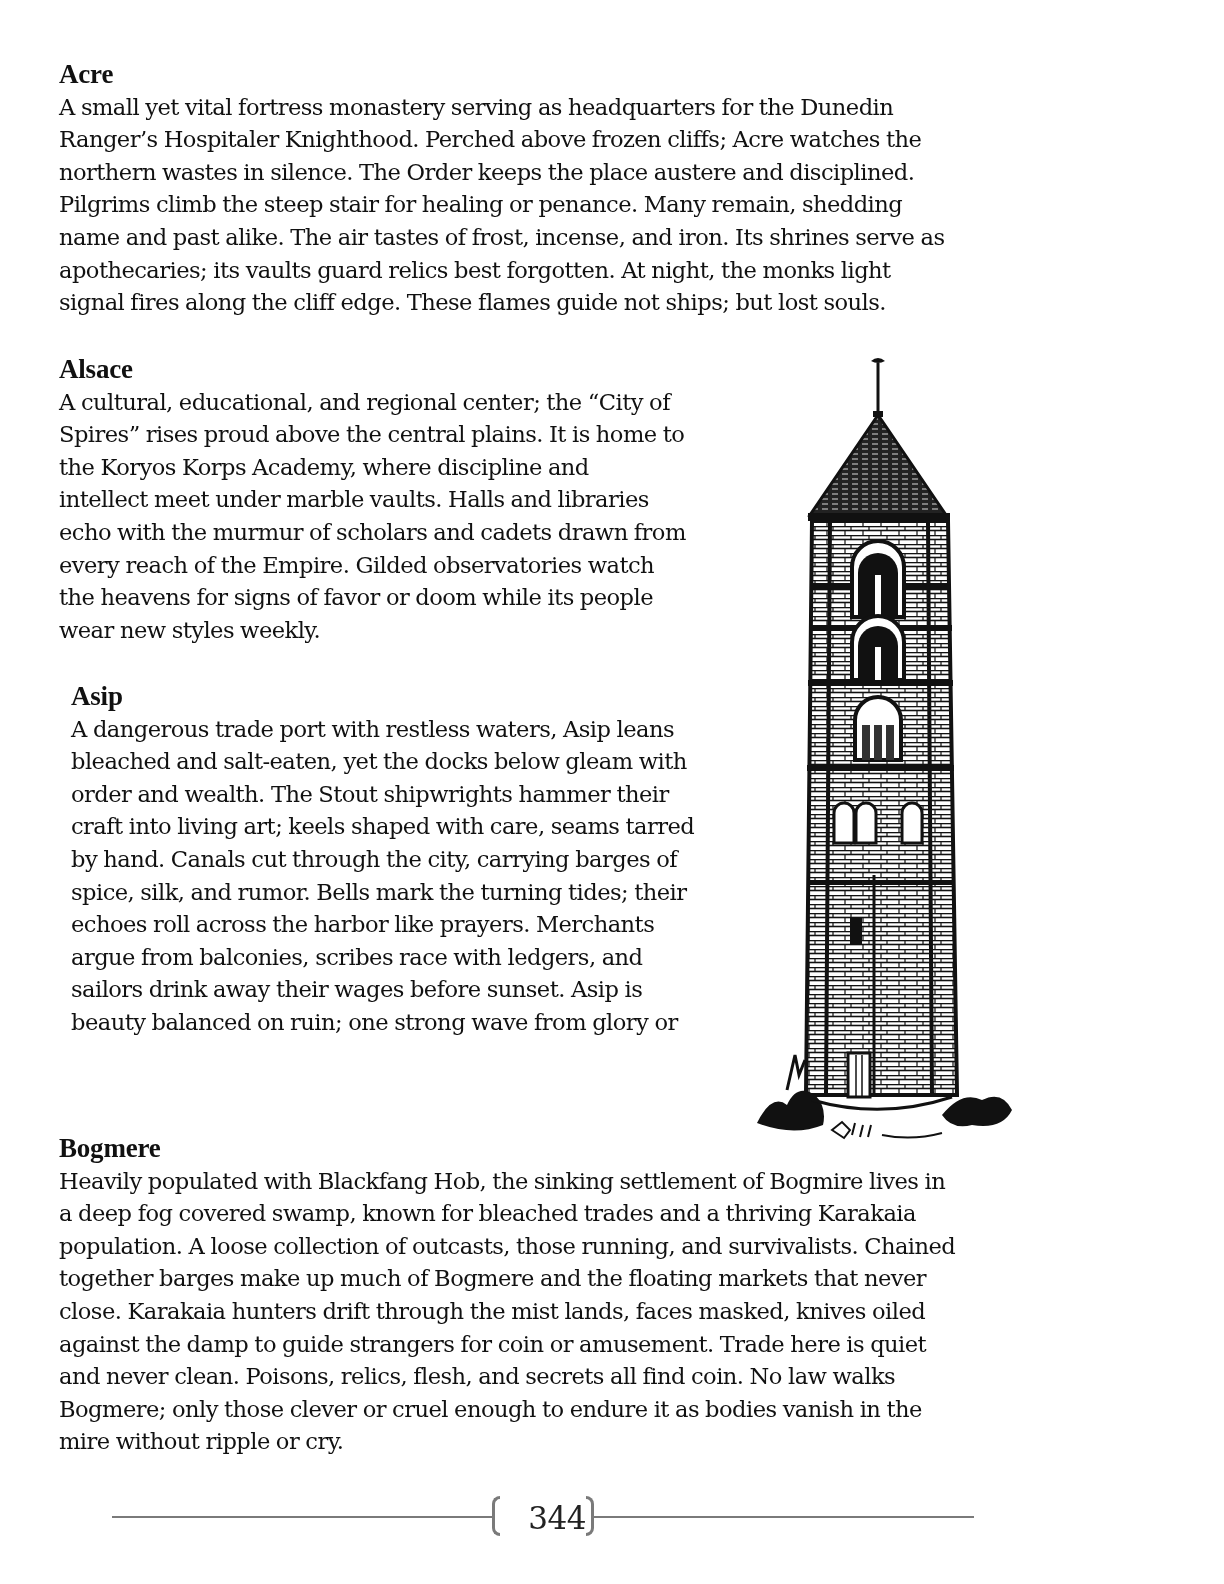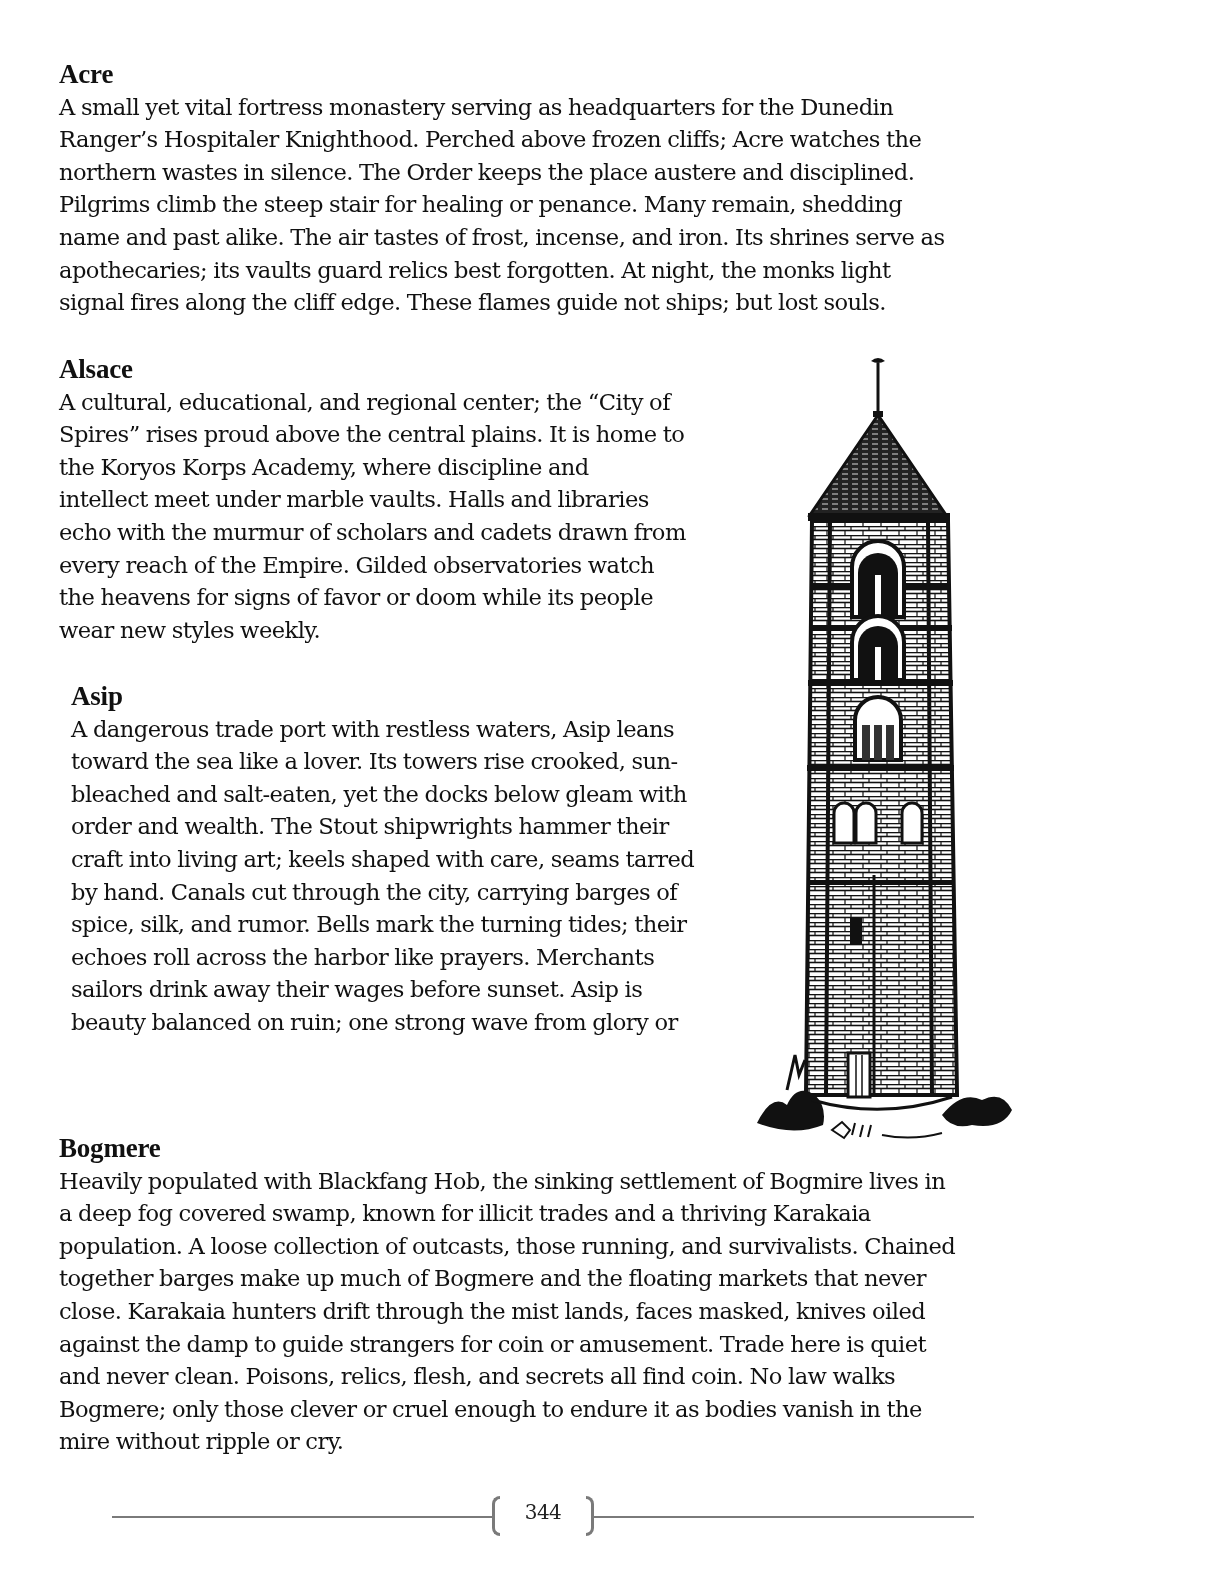--- a/index.html
+++ b/index.html
@@ -25,22 +25,22 @@
   }
   .illustration { position: absolute; left: 752px; top: 355px; width: 265px; height: 795px; }
   .footer { position: absolute; left: 112px; top: 1494px; width: 862px; height: 44px; }
   .footer-rule { position: absolute; top: 22px; height: 2px; background: #7a7a7a; }
   .footer-rule.left { left: 0; width: 380px; }
   .footer-rule.right { left: 482px; width: 380px; }
   .bracket { position: absolute; top: 2px; width: 8px; height: 40px; border: 3px solid #7a7a7a; box-sizing: border-box; }
   .bracket.open { left: 380px; border-right: none; border-radius: 8px 0 0 8px; }
   .bracket.close { left: 474px; border-left: none; border-radius: 0 8px 8px 0; }
   .page-number {
-    position: absolute; left: 388px; width: 86px; top: 6px; text-align: center;
-    font-family: "DejaVu Serif", "Liberation Serif", serif; font-size: 20px; color: #222;
+    position: absolute; left: 388px; width: 86px; top: 6px; text-align: right;
+    font-family: "DejaVu Serif", "Liberation Serif", serif; font-size: 31px; color: #222;
     letter-spacing: -0.5px;
   }
 </style>
 </head>
 <body>
 
 <div class="page">
 
   <section class="entry" style="top:58px;">
     <h2 class="heading">Acre</h2>
@@ -66,37 +66,37 @@
       <span class="body-line">every reach of the Empire. Gilded observatories watch</span>
       <span class="body-line">the heavens for signs of favor or doom while its people</span>
       <span class="body-line">wear new styles weekly.</span>
     </div>
   </section>
 
   <section class="entry" style="top:680px;margin-left:12px;">
     <h2 class="heading">Asip</h2>
     <div>
       <span class="body-line">A dangerous trade port with restless waters, Asip leans</span>
-      <span class="body-line">toward the sea like a lover. Its towers rise crooked, sun-</span>
       <span class="body-line">bleached and salt-eaten, yet the docks below gleam with</span>
       <span class="body-line">order and wealth. The Stout shipwrights hammer their</span>
       <span class="body-line">craft into living art; keels shaped with care, seams tarred</span>
       <span class="body-line">by hand. Canals cut through the city, carrying barges of</span>
       <span class="body-line">spice, silk, and rumor. Bells mark the turning tides; their</span>
       <span class="body-line">echoes roll across the harbor like prayers. Merchants</span>
+      <span class="body-line">argue from balconies, scribes race with ledgers, and</span>
       <span class="body-line">sailors drink away their wages before sunset. Asip is</span>
       <span class="body-line">beauty balanced on ruin; one strong wave from glory or</span>
     </div>
   </section>
 
   <section class="entry" style="top:1132px;">
     <h2 class="heading">Bogmere</h2>
     <div>
       <span class="body-line">Heavily populated with Blackfang Hob, the sinking settlement of Bogmire lives in</span>
-      <span class="body-line">a deep fog covered swamp, known for illicit trades and a thriving Karakaia</span>
+      <span class="body-line">a deep fog covered swamp, known for bleached trades and a thriving Karakaia</span>
       <span class="body-line">population. A loose collection of outcasts, those running, and survivalists. Chained</span>
       <span class="body-line">together barges make up much of Bogmere and the floating markets that never</span>
       <span class="body-line">close. Karakaia hunters drift through the mist lands, faces masked, knives oiled</span>
       <span class="body-line">against the damp to guide strangers for coin or amusement. Trade here is quiet</span>
       <span class="body-line">and never clean. Poisons, relics, flesh, and secrets all find coin. No law walks</span>
       <span class="body-line">Bogmere; only those clever or cruel enough to endure it as bodies vanish in the</span>
       <span class="body-line">mire without ripple or cry.</span>
     </div>
   </section>
 

